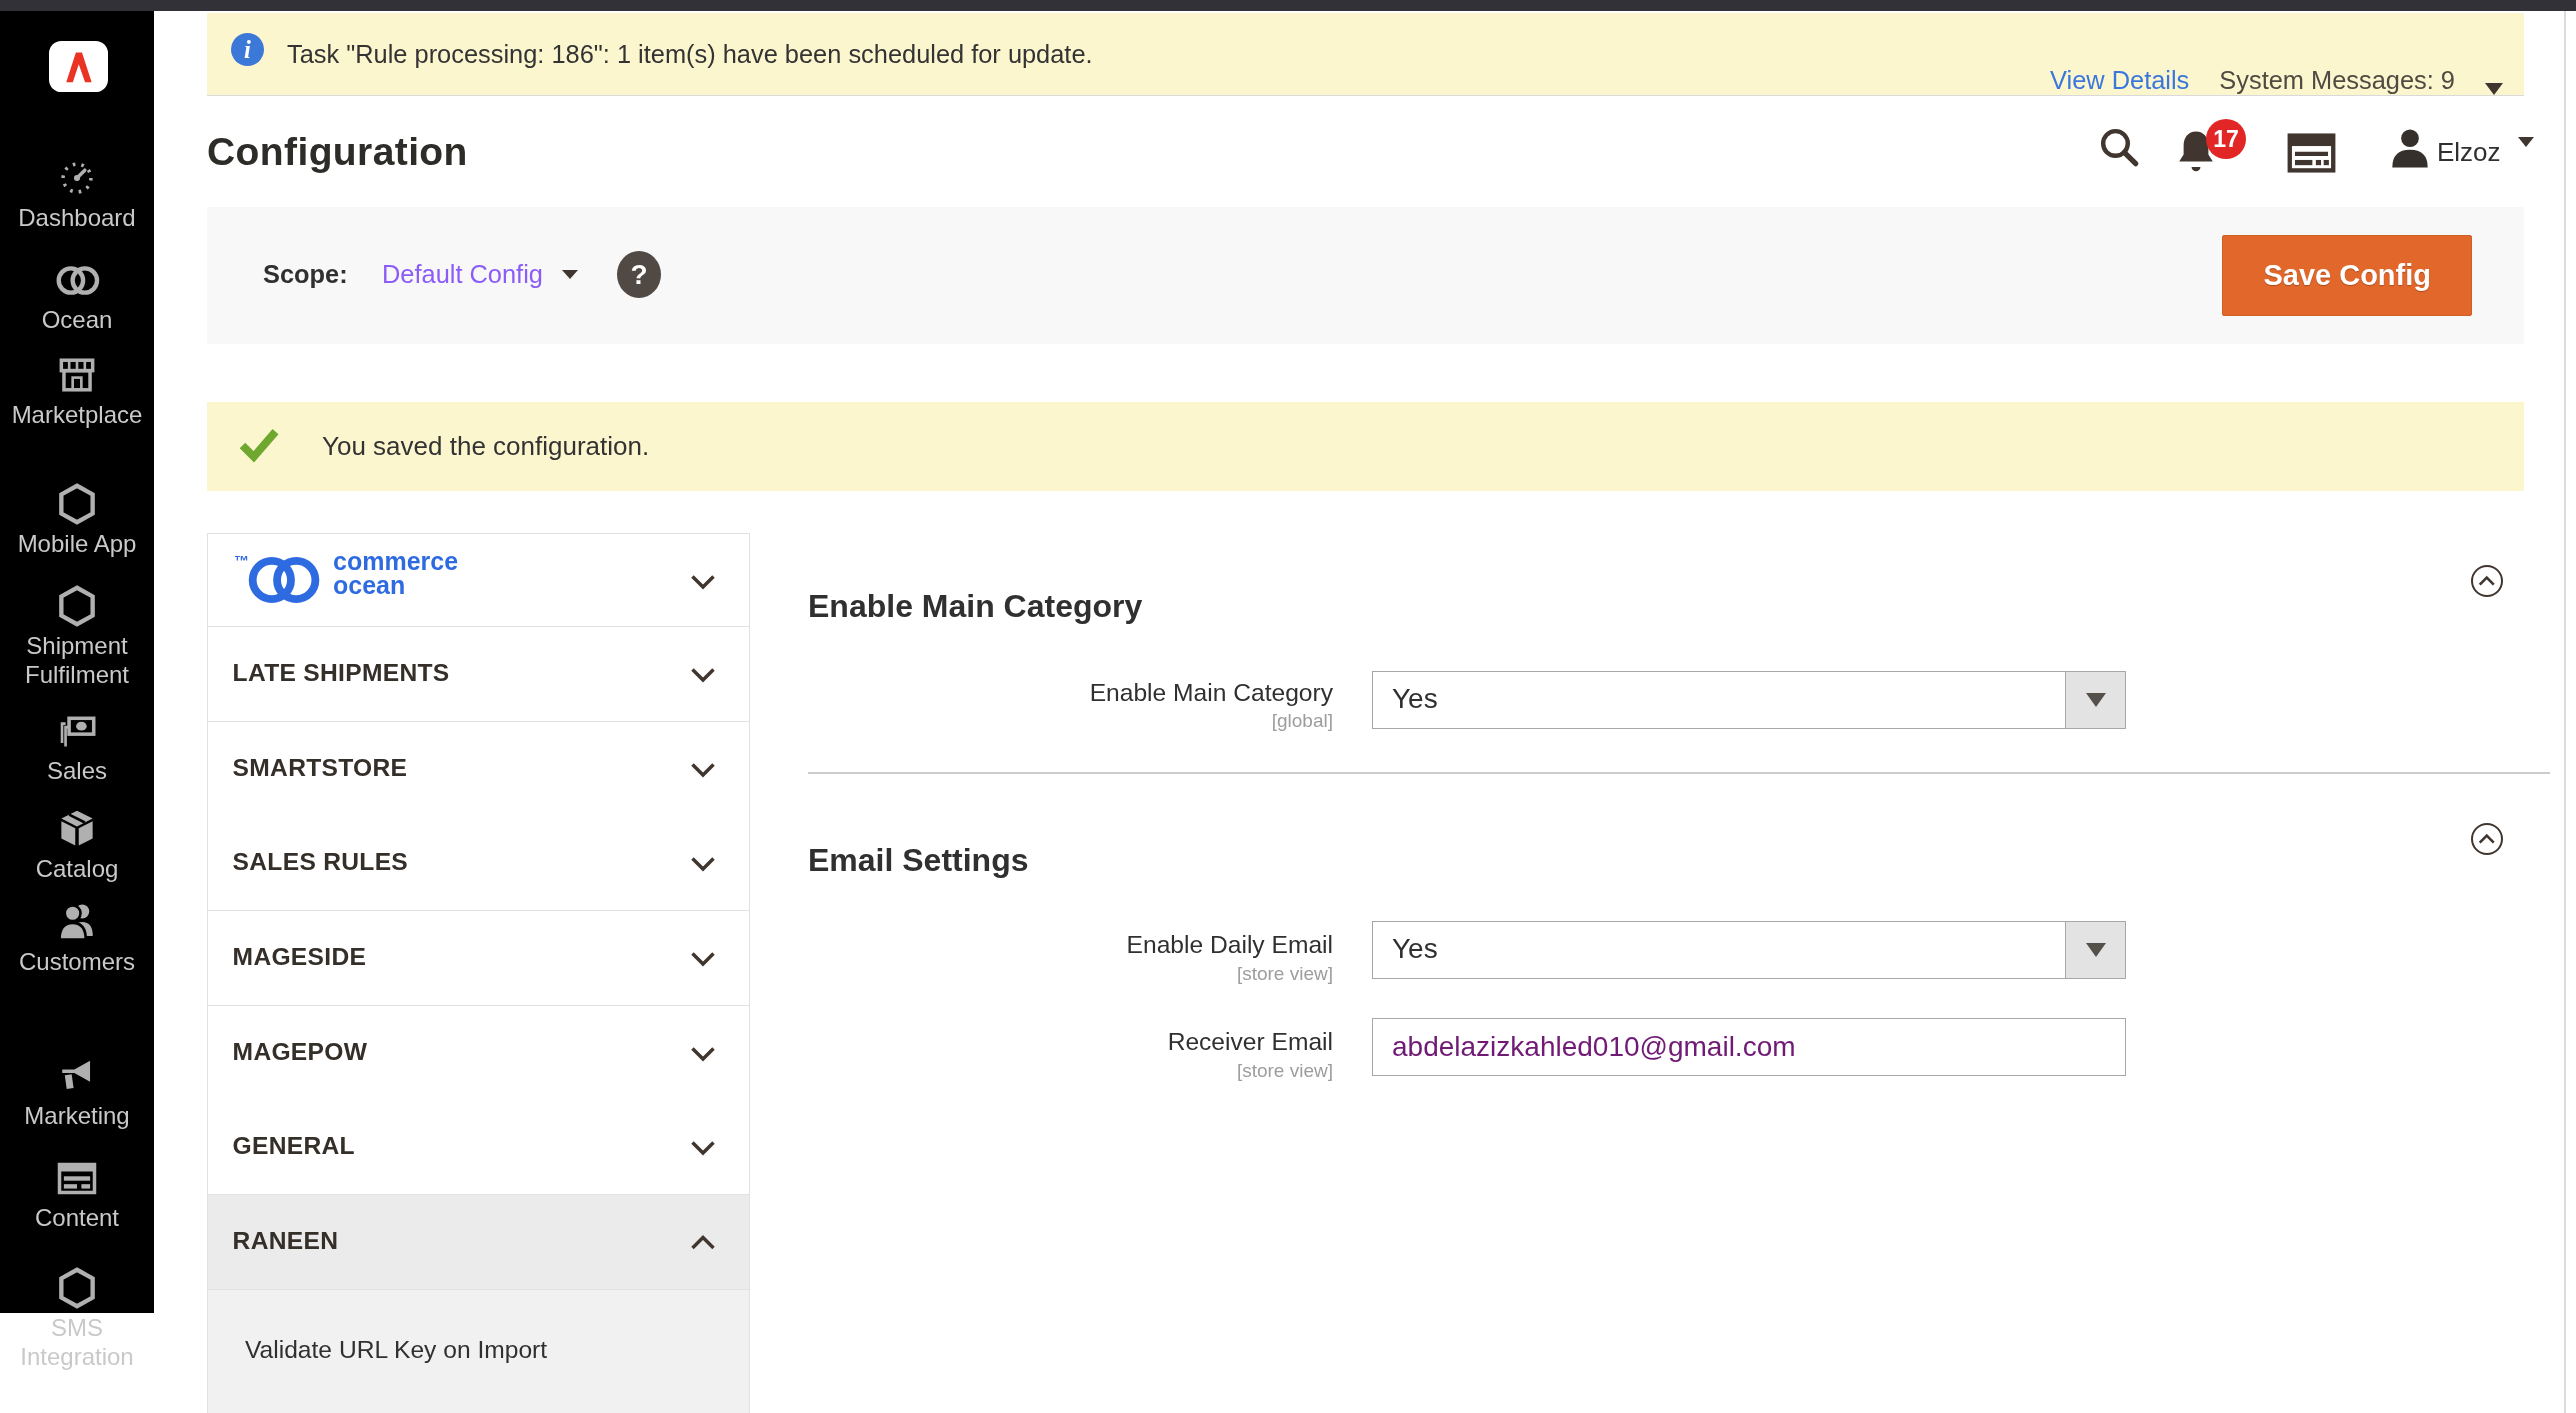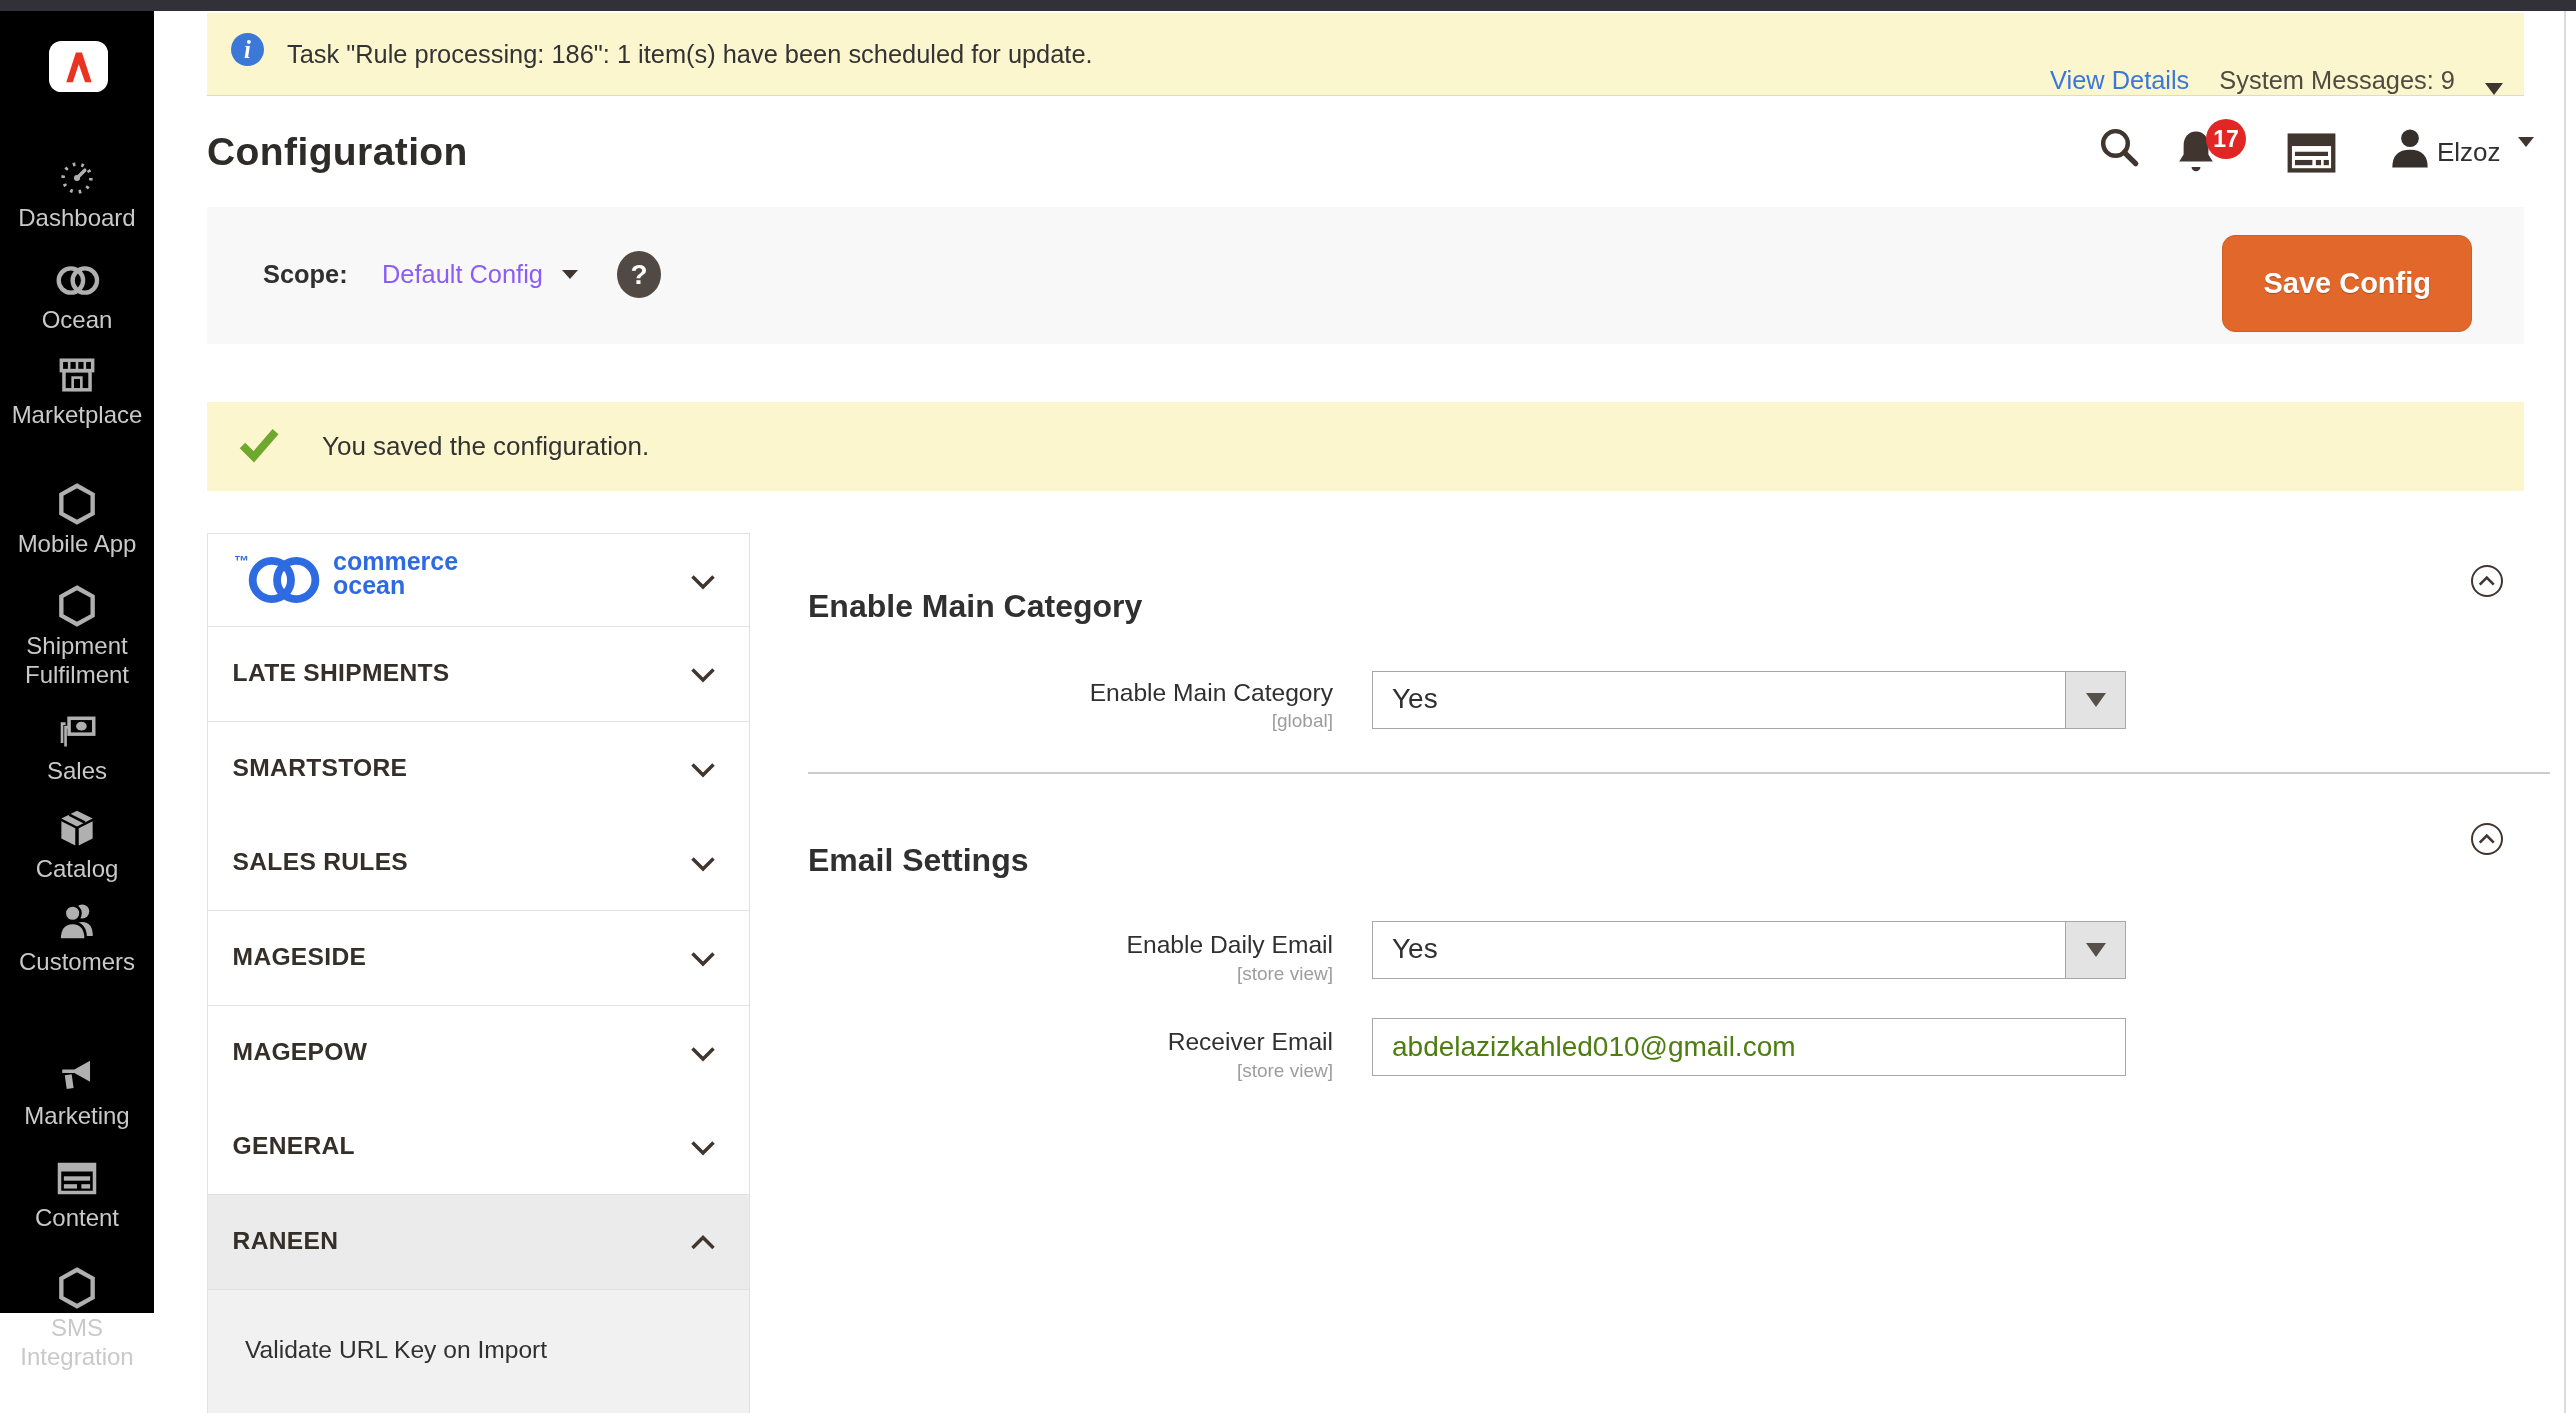--- a/index.html
+++ b/index.html
@@ -42,21 +42,21 @@
   .user-caret{left:2518px;top:147px;}
   .user-caret .caret-down{border-left-width:8.8px;border-right-width:8.8px;border-top-width:10.5px;}
 
   
   .scopebar{left:207px;top:207px;width:2317px;height:137px;background:#f8f8f8;}
   .scope-label{left:56px;top:53px;font-size:25.4px;font-weight:700;color:#303030;}
   .scope-value{left:175px;top:53px;font-size:25.4px;color:#8b5cf6;display:flex;align-items:center;gap:19px;cursor:pointer;}
   .scope-value .caret-down{border-left-width:8px;border-right-width:8px;border-top-width:9.6px;}
   .help-btn{left:410px;top:44px;width:44px;height:47px;border-radius:50%;background:#514943;color:#fff;
     font-size:28px;font-weight:700;display:flex;align-items:center;justify-content:center;cursor:pointer;}
-  .save-btn{right:52px;top:28px;height:79px;padding:8px 40px;background:#e2672a;border:0.9px solid #cf5f25;border-radius:13px;
+  .save-btn{right:52px;top:28px;height:79px;padding:0 40px;background:#e2672a;border:0.9px solid #cf5f25;border-radius:2px;
     color:#fff;font-size:29px;font-weight:700;display:flex;align-items:center;justify-content:center;cursor:pointer;
     text-shadow:0 0.9px 0.9px rgba(0,0,0,.25);}
 
   
   .successbar{left:207px;top:402px;width:2317px;height:89px;background:#fcf6cf;display:flex;align-items:center;}
   .check-ic{margin-left:32px;}
   .success-text{margin-left:43px;font-size:26px;color:#333;}
 
   
   .confnav{left:207px;top:533px;width:543px;height:880px;border:1.8px solid #e1e1e1;box-sizing:border-box;background:#fff;}
@@ -77,21 +77,21 @@
   .collapse-btn{position:absolute;left:2471px;width:32px;height:32px;border:2.6px solid #41362f;border-radius:50%;
     box-sizing:border-box;display:flex;align-items:center;justify-content:center;cursor:pointer;background:#fff;}
   .field-label{position:absolute;left:807px;width:526px;text-align:right;font-size:24.6px;color:#303030;}
   .field-scope{position:absolute;left:807px;width:526px;text-align:right;font-size:19px;color:#9d9d9d;}
   .ctrl{position:absolute;left:1372px;width:754px;height:58px;border:1.8px solid #a7a7a7;background:#fff;box-sizing:border-box;}
   .ctrl .val{position:absolute;left:19px;top:0;height:54px;line-height:54px;font-size:28px;color:#303030;}
   .sel-btn{position:absolute;right:0;top:0;width:60px;height:100%;background:#e3e3e3;border-left:1.8px solid #a7a7a7;box-sizing:border-box;
     display:flex;align-items:center;justify-content:center;cursor:pointer;}
   .sel-btn .tri{width:0;height:0;border-left:10.5px solid transparent;border-right:10.5px solid transparent;border-top:14px solid #55504a;}
   .text-input{position:absolute;left:1372px;width:754px;height:58px;border:1.8px solid #a7a7a7;background:#fff;box-sizing:border-box;
-    font-size:28px;color:#4d7c0f;padding:0 0 0 19px;font-family:"Liberation Sans","DejaVu Sans",sans-serif;outline:none;}
+    font-size:28px;color:#701a75;padding:0 0 0 19px;font-family:"Liberation Sans","DejaVu Sans",sans-serif;outline:none;}
   .hr{position:absolute;left:808px;width:1742px;height:1.8px;background:#cccccc;}
 </style>
 </head>
 <body>
 
 <div class="abs top-strip"></div>
 
 <aside class="abs sidebar">
   <div class="abs adobe-logo">
     <svg width="39" height="35" viewBox="0 0 44 40">

